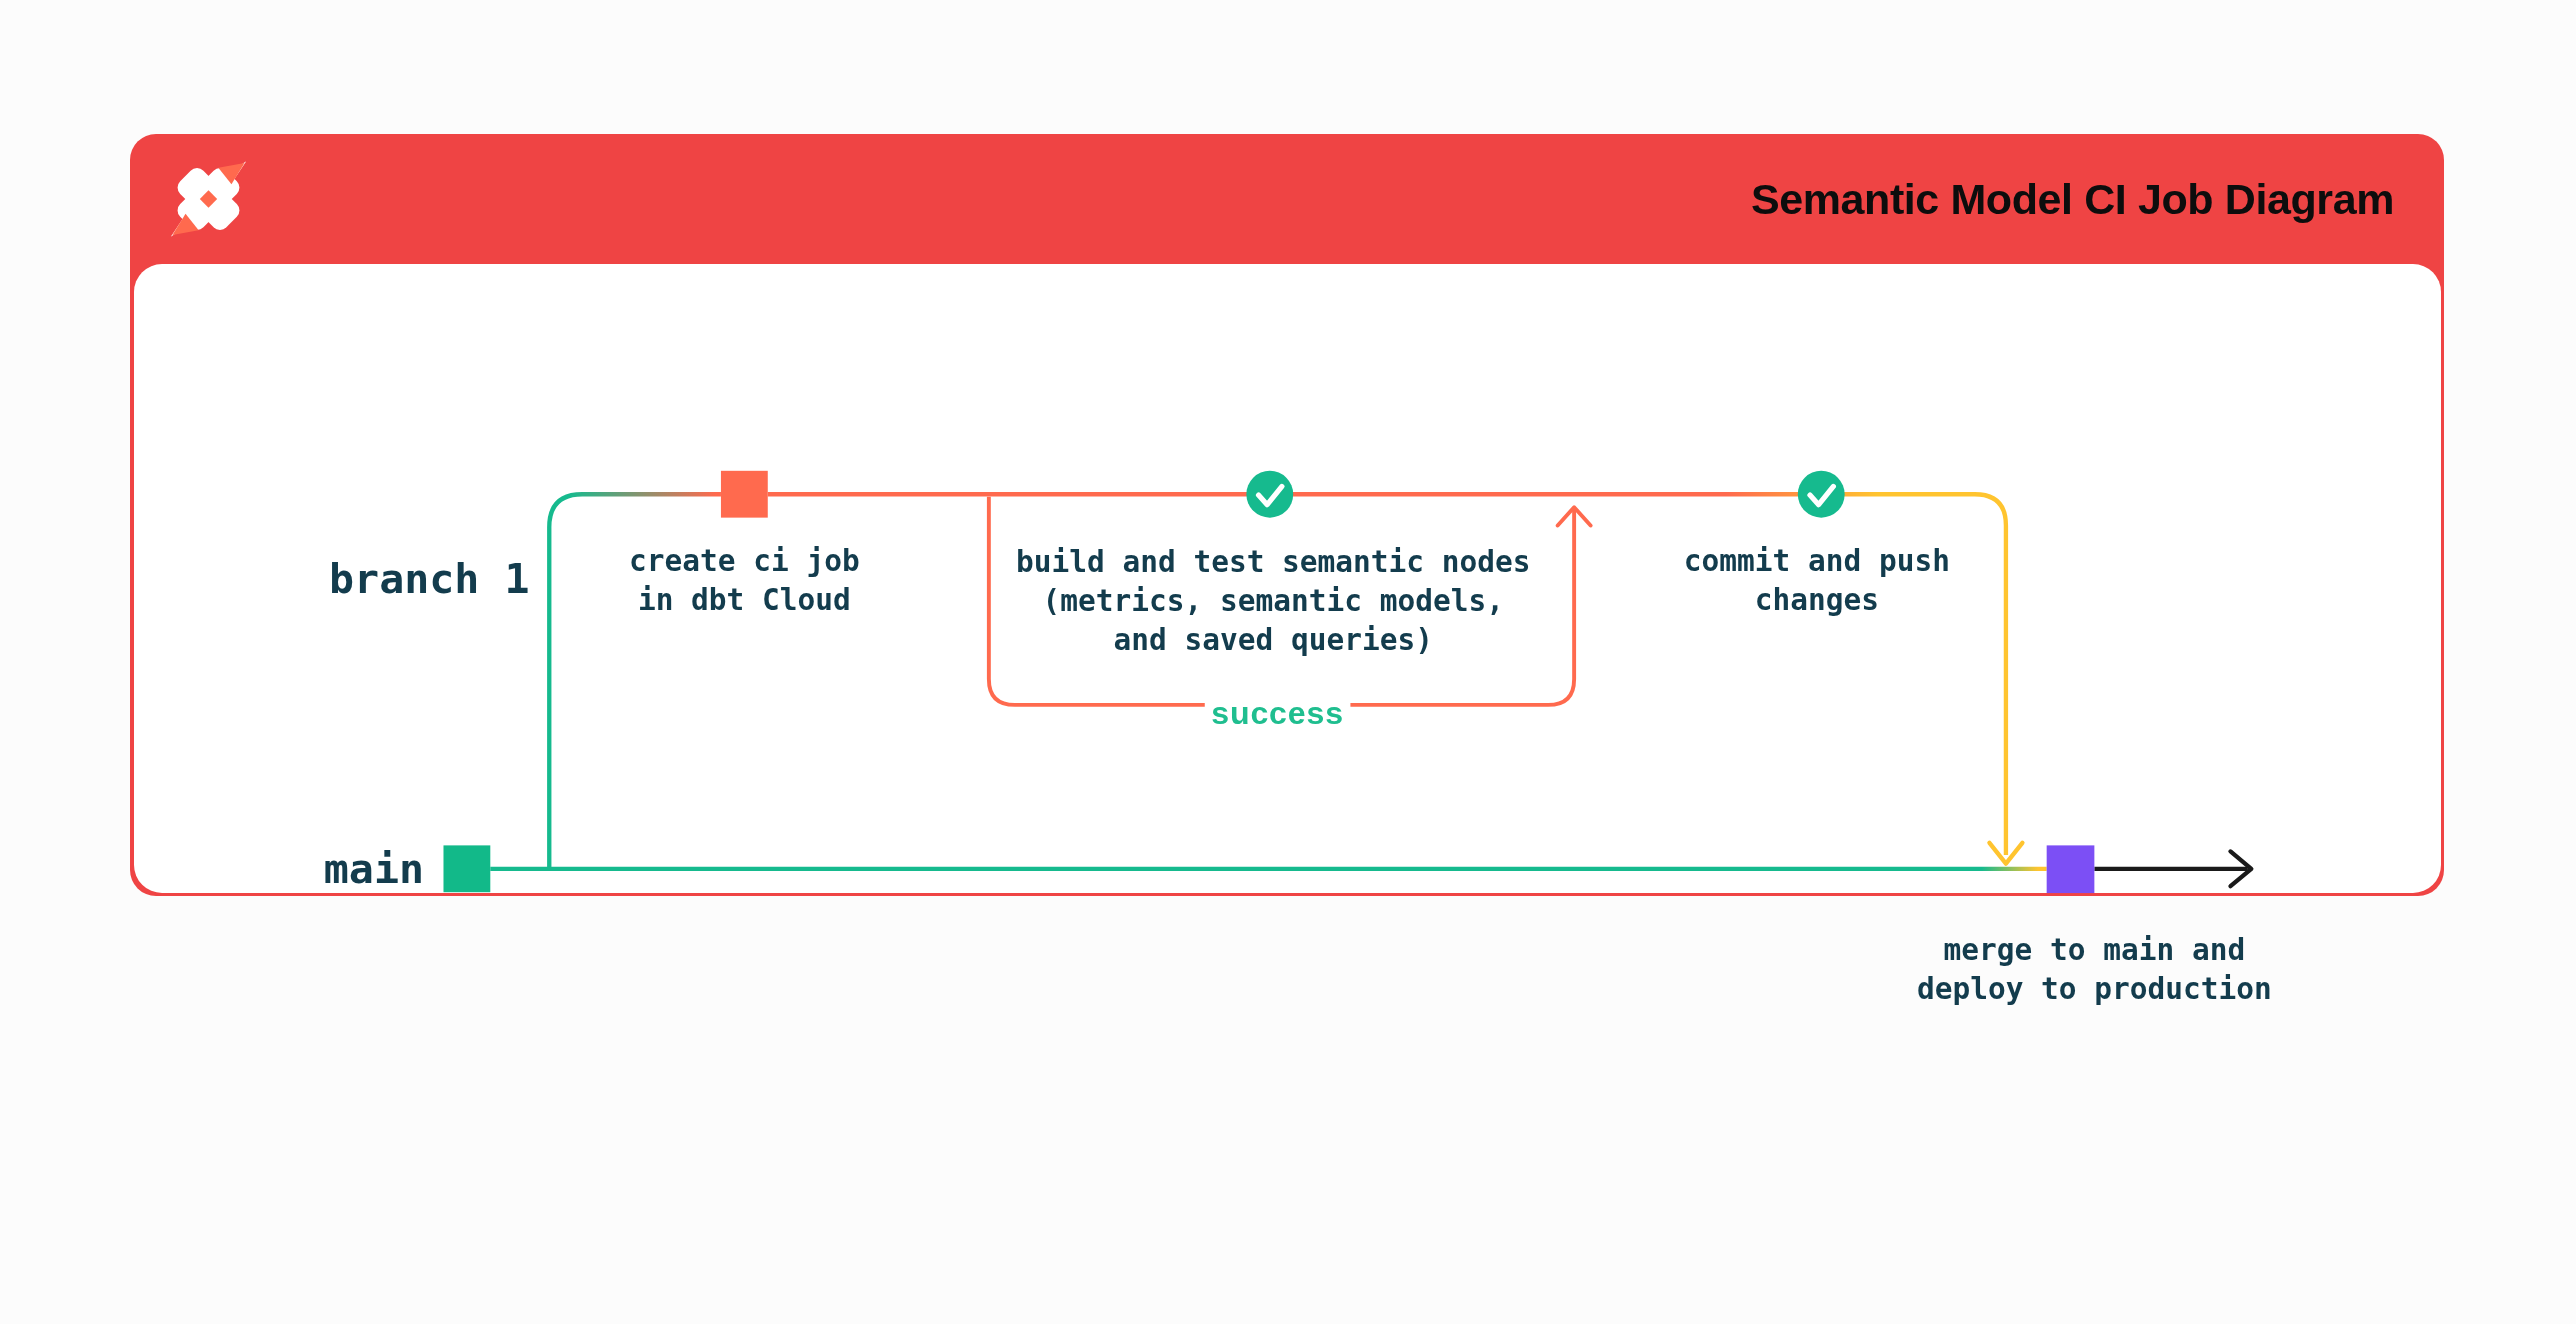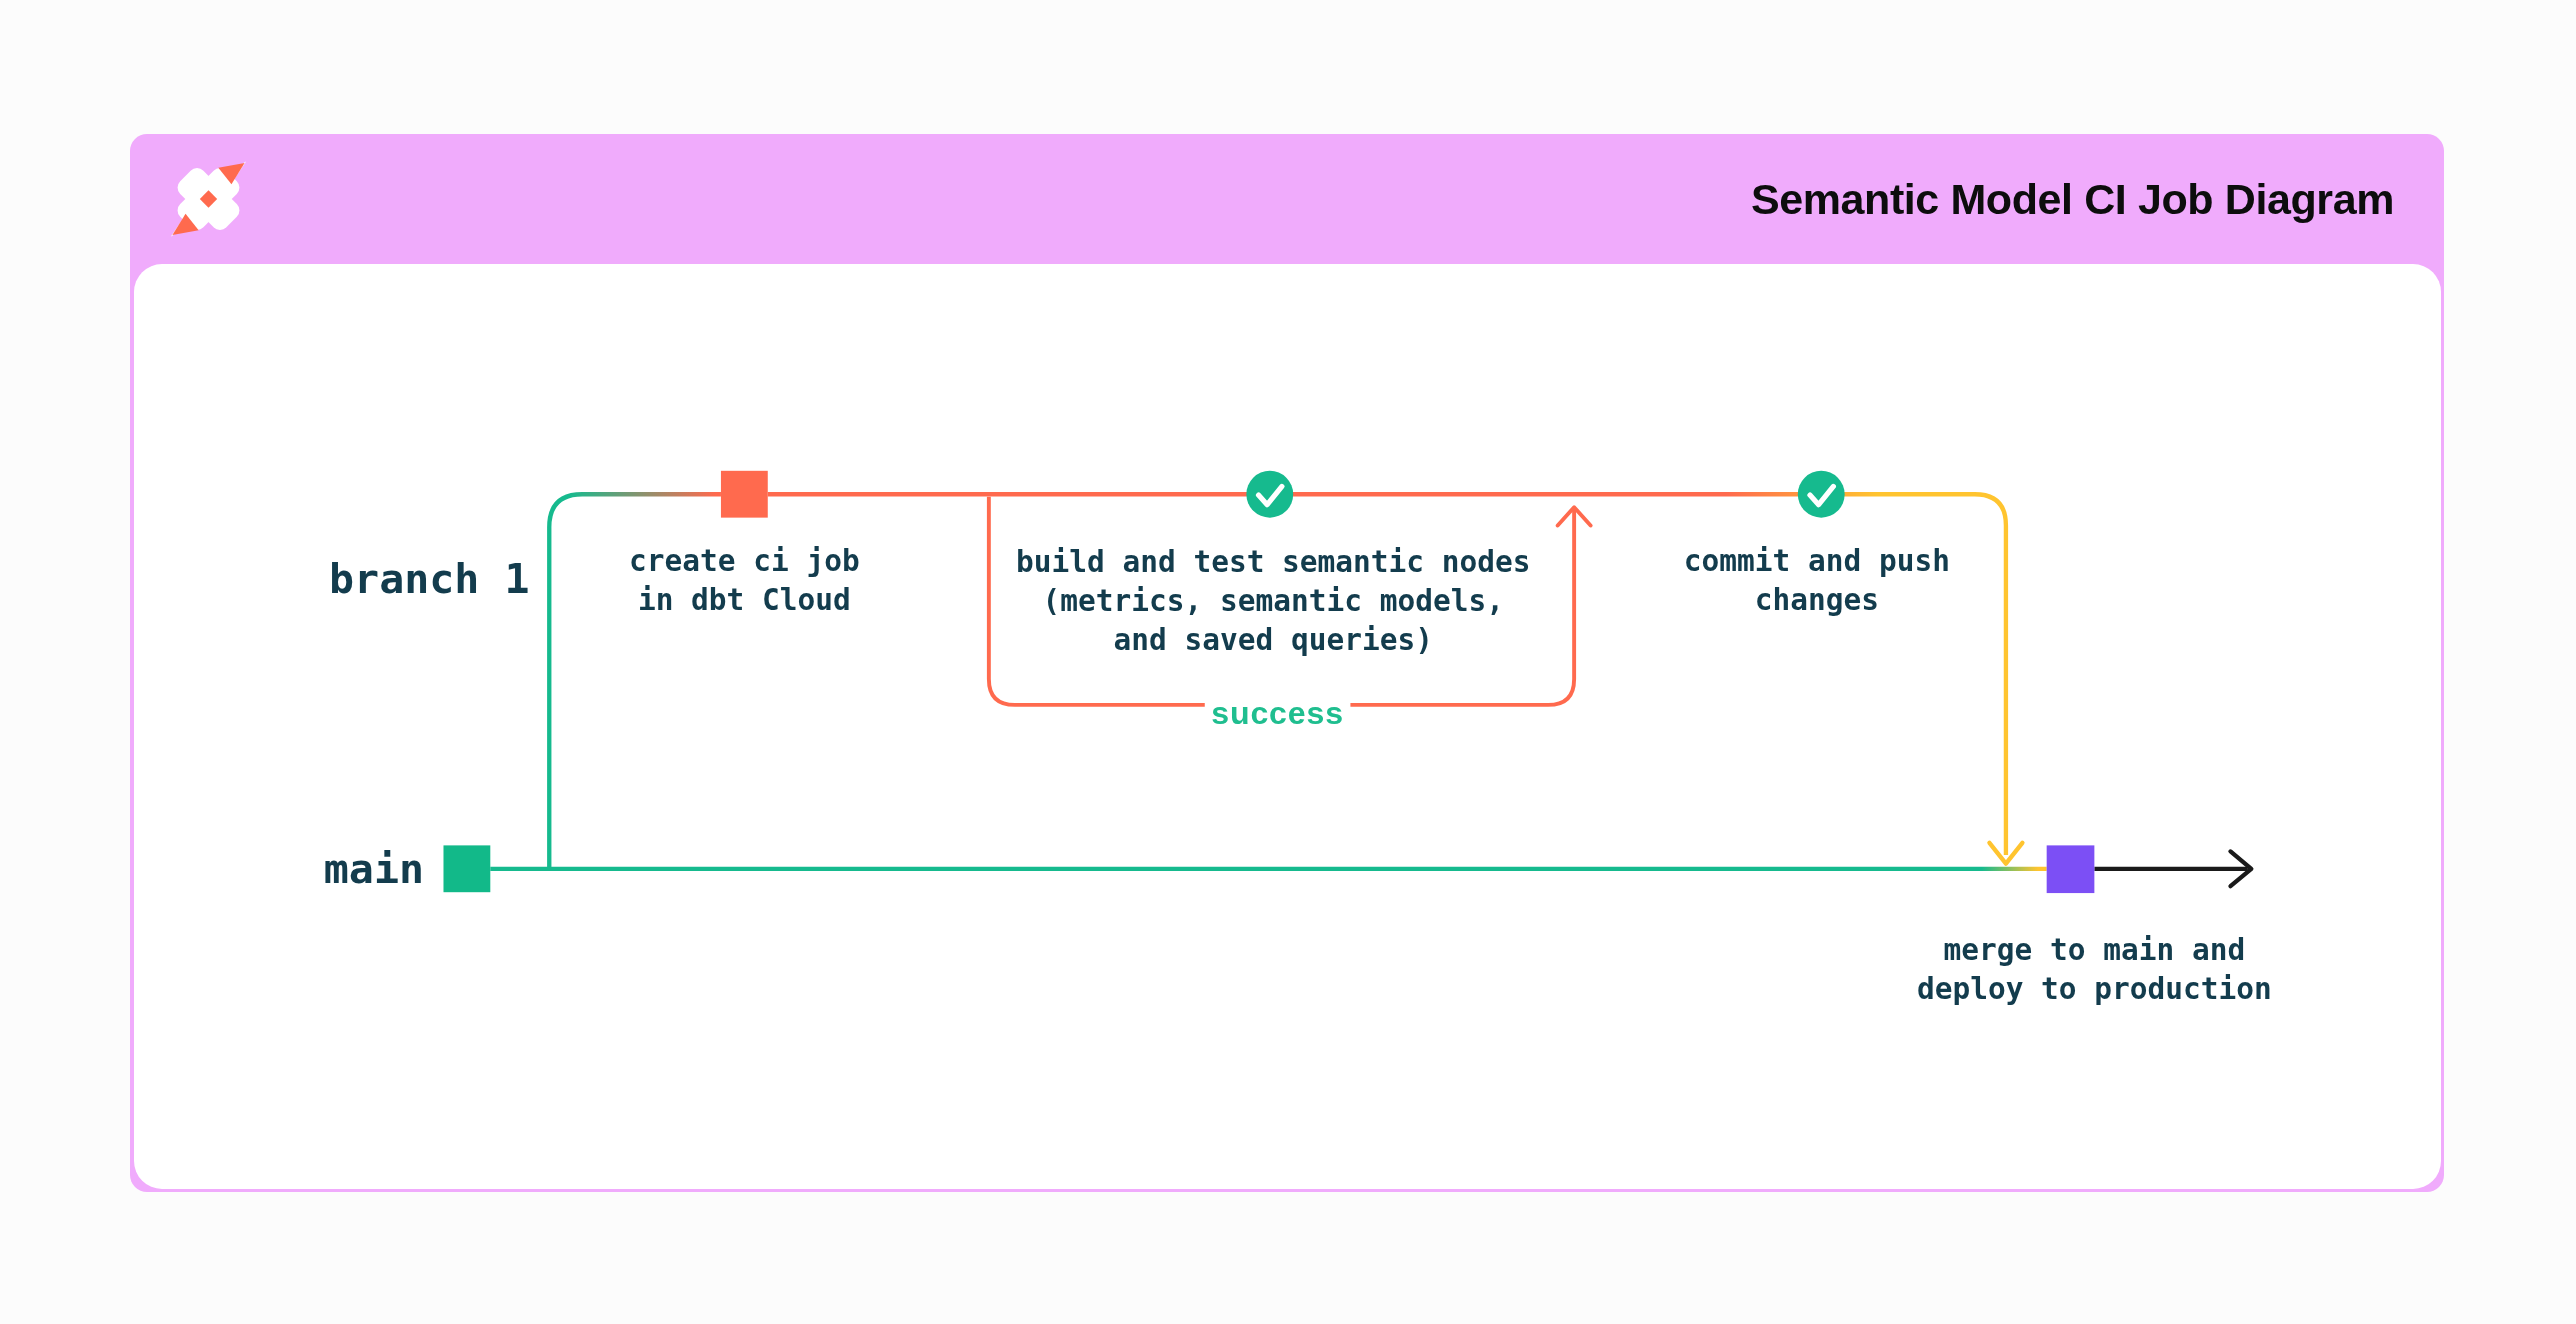--- a/index.html
+++ b/index.html
@@ -1,20 +1,20 @@
 <!DOCTYPE html>
 <html style="font-size:14px"><head>
 <meta charset="utf-8">
 <style>
   html,body{margin:0;padding:0;}
   body{background:#FCFCFC;}
   .stage{position:relative;width:2576px;height:1324px;background:#FCFCFC;overflow:hidden;
          font-family:"Liberation Sans",sans-serif;}
-  .card{position:absolute;left:130px;top:134px;width:2314px;height:1058px;
-        background:#f0abfc;border-radius:17px;}
+  .card{position:absolute;left:130px;top:134px;width:2314px;height:762px;
+        background:#ef4444;border-radius:26px;}
   .card-header{position:absolute;left:0;top:0;right:0;height:130px;
         display:flex;align-items:center;padding:0 50px 0 36px;box-sizing:border-box;}
   .card-title{margin-left:auto;font-size:43px;font-weight:bold;color:#0D0D0D;
         letter-spacing:-0.4px;white-space:nowrap;}
   .card-body{position:absolute;left:3.5px;right:3.5px;top:130px;bottom:3.5px;
         background:#FFFFFF;border-radius:28px;}
   .diagram-svg{position:absolute;left:0;top:0;width:2576px;height:1324px;}
   .mono{font-family:"DejaVu Sans Mono",monospace;font-weight:bold;fill:#133C4D;}
   .node-text{font-size:34px;}
   .branch-label{font-size:48px;}

